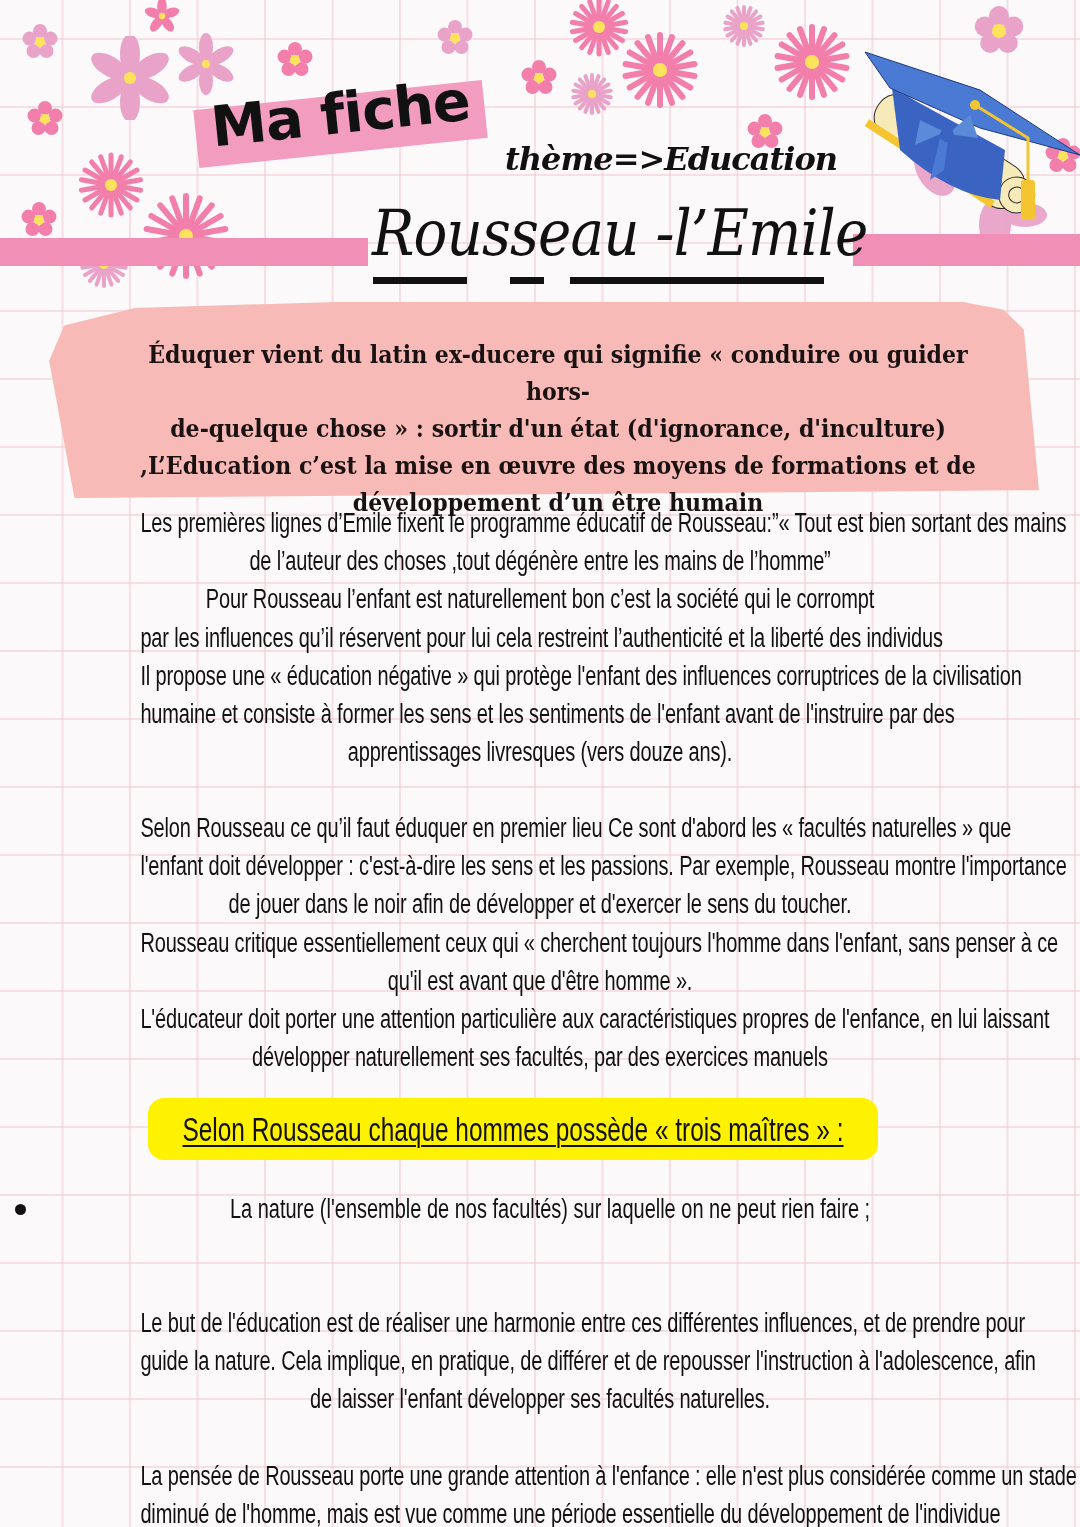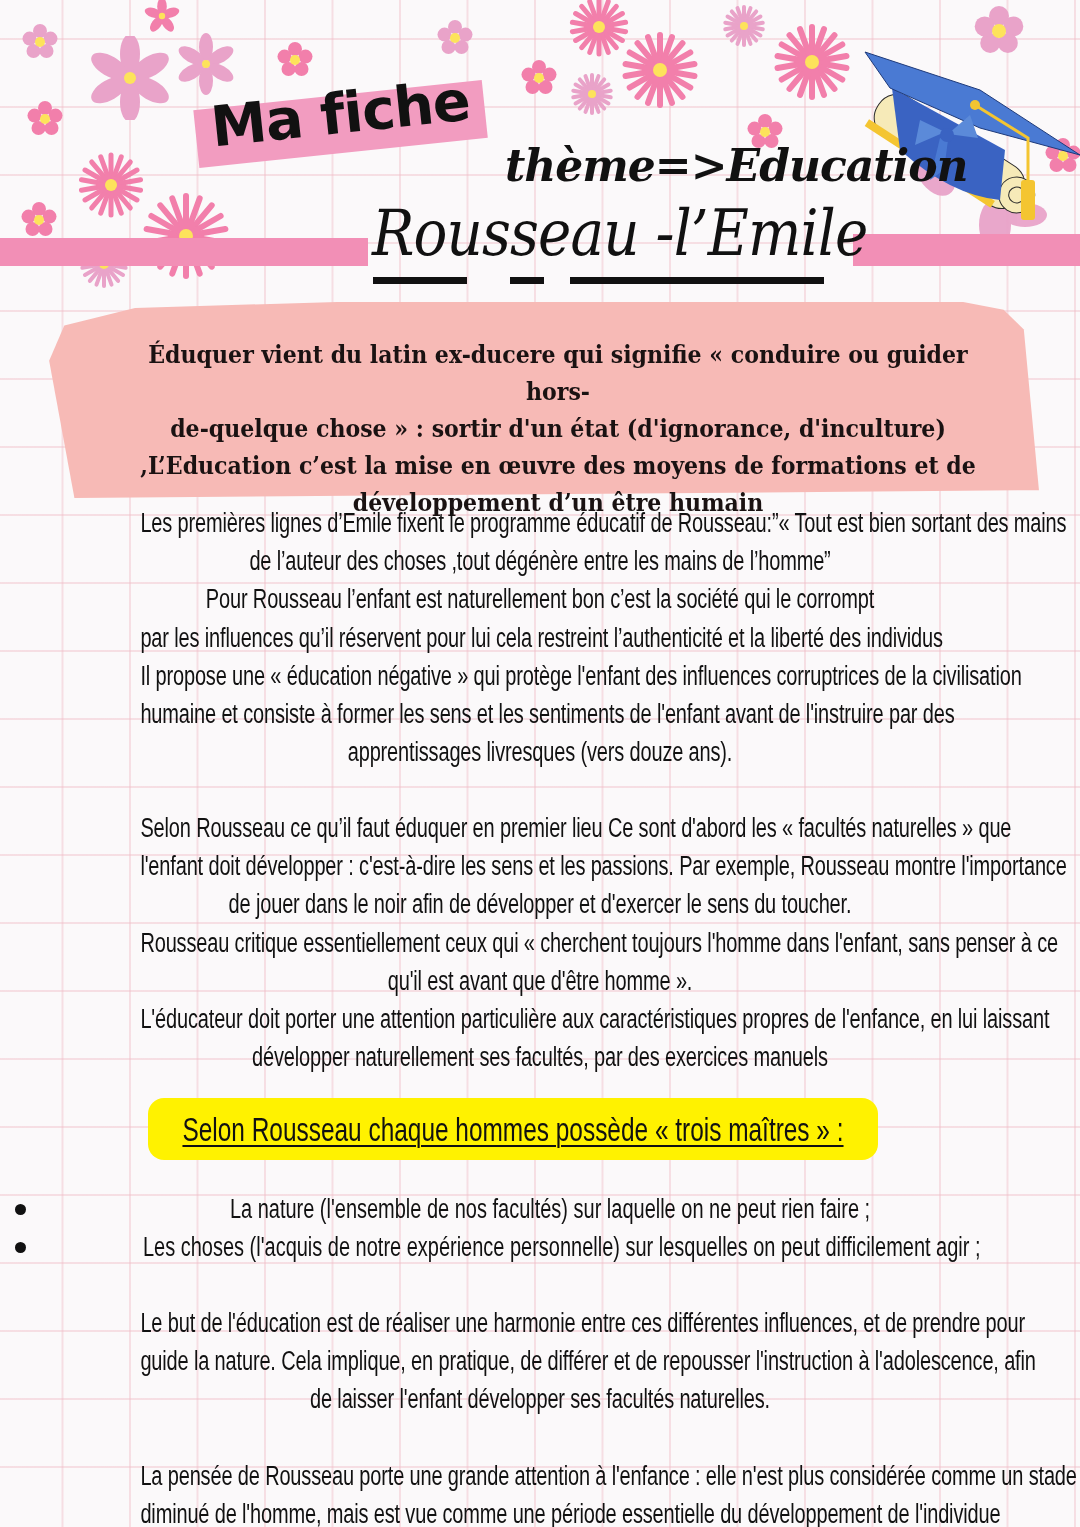--- a/index.html
+++ b/index.html
@@ -27,21 +27,21 @@
   .ma-fiche-bg { position:absolute; left:0; top:14px; width:290px; height:58px; background:#f29cc0; }
   .ma-fiche-text {
     position:absolute; left:16px; top:0px;
     font-family: "DejaVu Sans", sans-serif; font-weight:bold;
     font-size:56px; letter-spacing:-1px; color:#111; white-space:nowrap;
   }
 
   .theme {
     position:absolute; left:505px; top:140px;
     font-family: "DejaVu Serif", serif; font-weight:bold; font-style:italic;
-    font-size:44px; color:#111; letter-spacing:-1px; white-space:nowrap;
+    font-size:32px; color:#111; letter-spacing:-1px; white-space:nowrap;
   }
   .main-title {
     position:absolute; left:372px; top:196px; width:460px; text-align:left;
     font-family: "DejaVu Serif", serif; font-style:italic;
     font-size:64px; color:#111; white-space:nowrap; letter-spacing:-1px;
     transform: scaleX(0.88); transform-origin: left center;
   }
   .title-underline { position:absolute; top:277px; height:7px; background:#111; }
 
   
@@ -483,24 +483,20 @@
 </div>
 
 <div class="highlight"></div>
 <div class="highlight-text">Selon Rousseau chaque hommes possède « trois maîtres » :</div>
 
 <ul class="bullets">
   <li>
     <span class="bullet-dot"></span>
     <span class="bullet-text">La nature (l'ensemble de nos facultés) sur laquelle on ne peut rien faire ;</span>
   </li>
-  <li>
-    <span class="bullet-dot"></span>
-    <span class="bullet-text">Les choses (l'acquis de notre expérience personnelle) sur lesquelles on peut difficilement agir ;</span>
-  </li>
 </ul>
 
 <div class="para p4">
   <span class="line">Le but de l'éducation est de réaliser une harmonie entre ces différentes influences, et de prendre pour</span>
   <span class="line">guide la nature. Cela implique, en pratique, de différer et de repousser l'instruction à l'adolescence, afin</span>
   <span class="line">de laisser l'enfant développer ses facultés naturelles.</span>
 </div>
 
 <div class="para p5">
   <span class="line">La pensée de Rousseau porte une grande attention à l'enfance : elle n'est plus considérée comme un stade</span>

